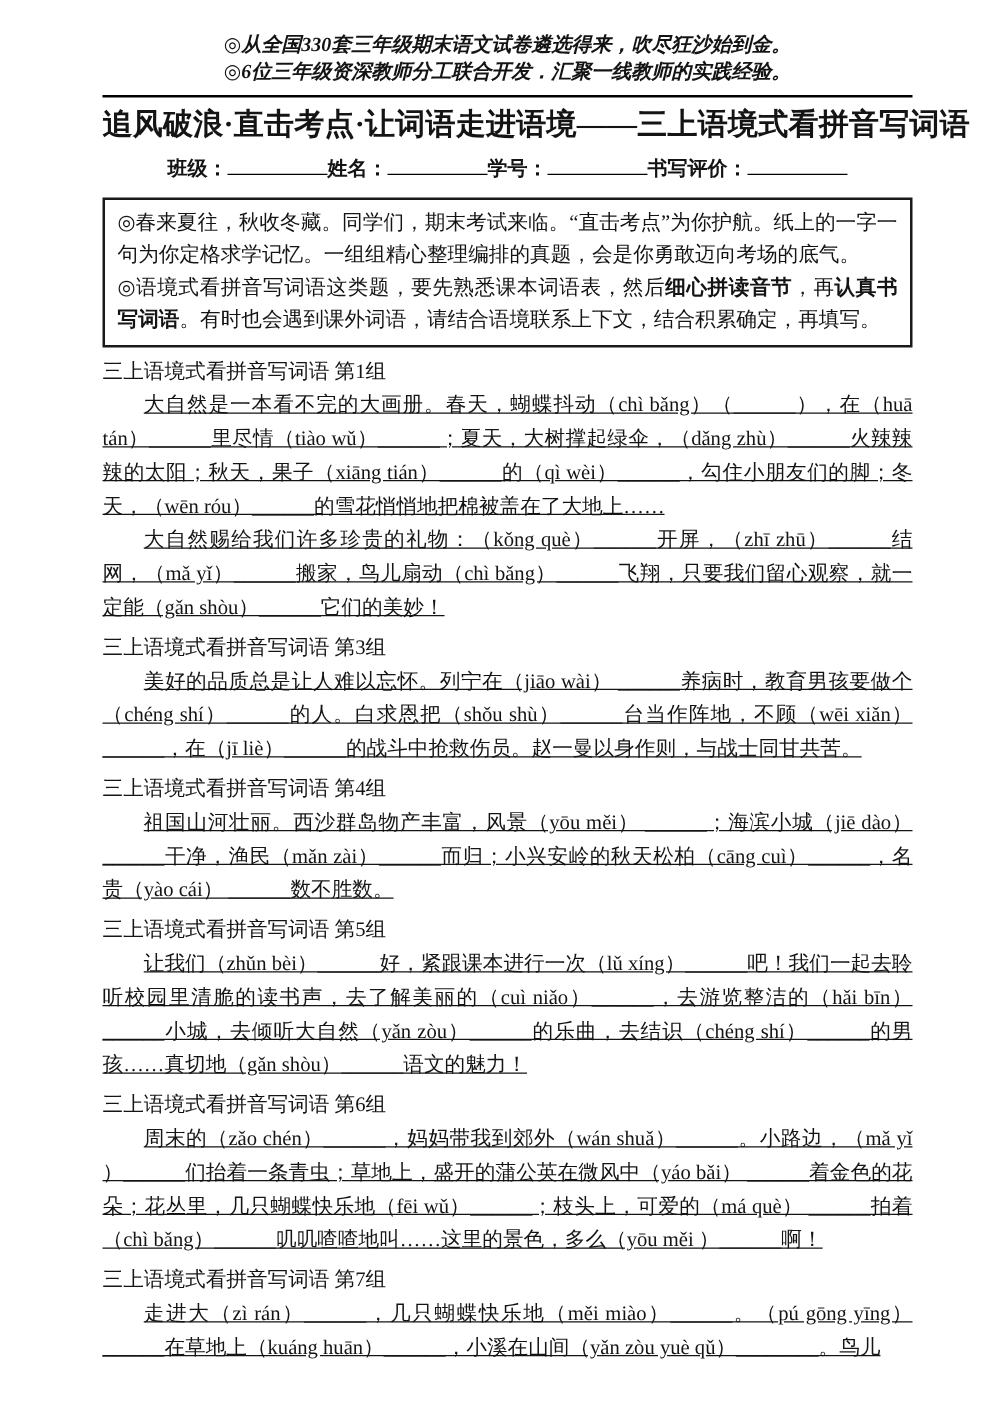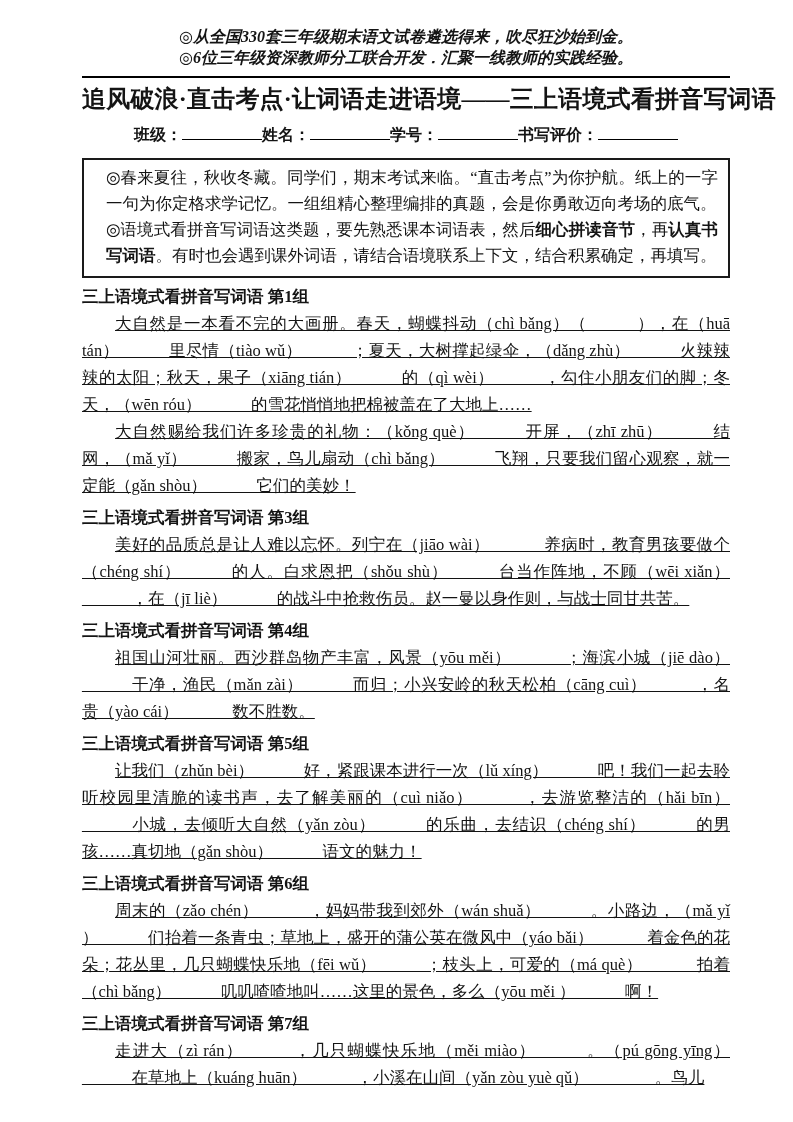--- a/index.html
+++ b/index.html
@@ -46,28 +46,28 @@
   .field { white-space: nowrap; }
   .fblank {
     display: inline-block;
     width: 80px;
     height: 14px;
     border-bottom: 1.6px solid #000;
     vertical-align: baseline;
   }
   .intro {
     border: 2px solid #1a1a1a;
-    padding: 5px 10px 7px 22px;
+    padding: 5px 10px 7px 10px;
     font-size: 16.5px;
     line-height: 26px;
   }
   .intro p { margin: 0; text-align: justify; }
   .bold { font-weight: bold; }
   .group-heading {
-    font-weight: bold;
+    font-weight: normal;
     font-size: 16.5px;
     line-height: 26px;
     margin-top: 6px;
   }
   .group-text {
     margin: 0;
     font-size: 16.5px;
     line-height: 27px;
     text-align: justify;
     text-indent: 2em;

